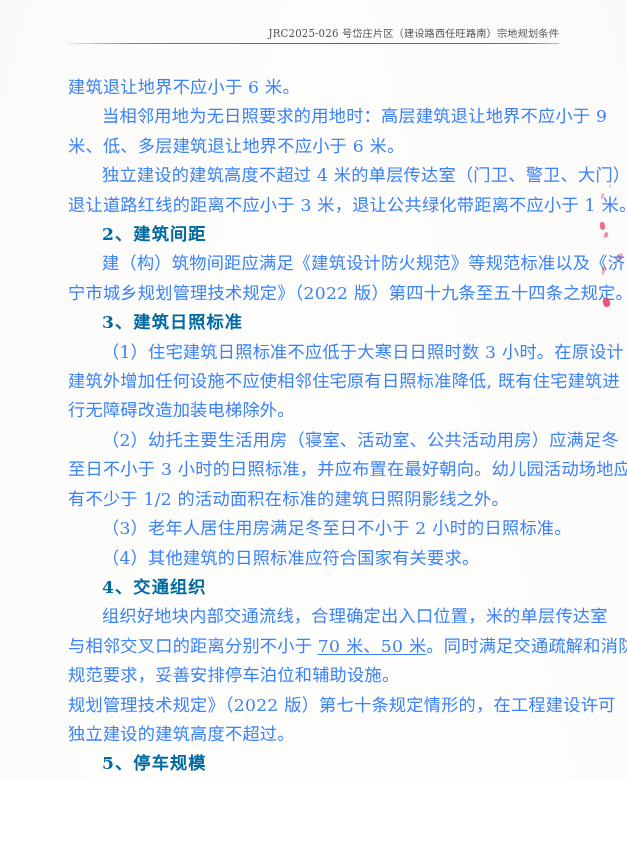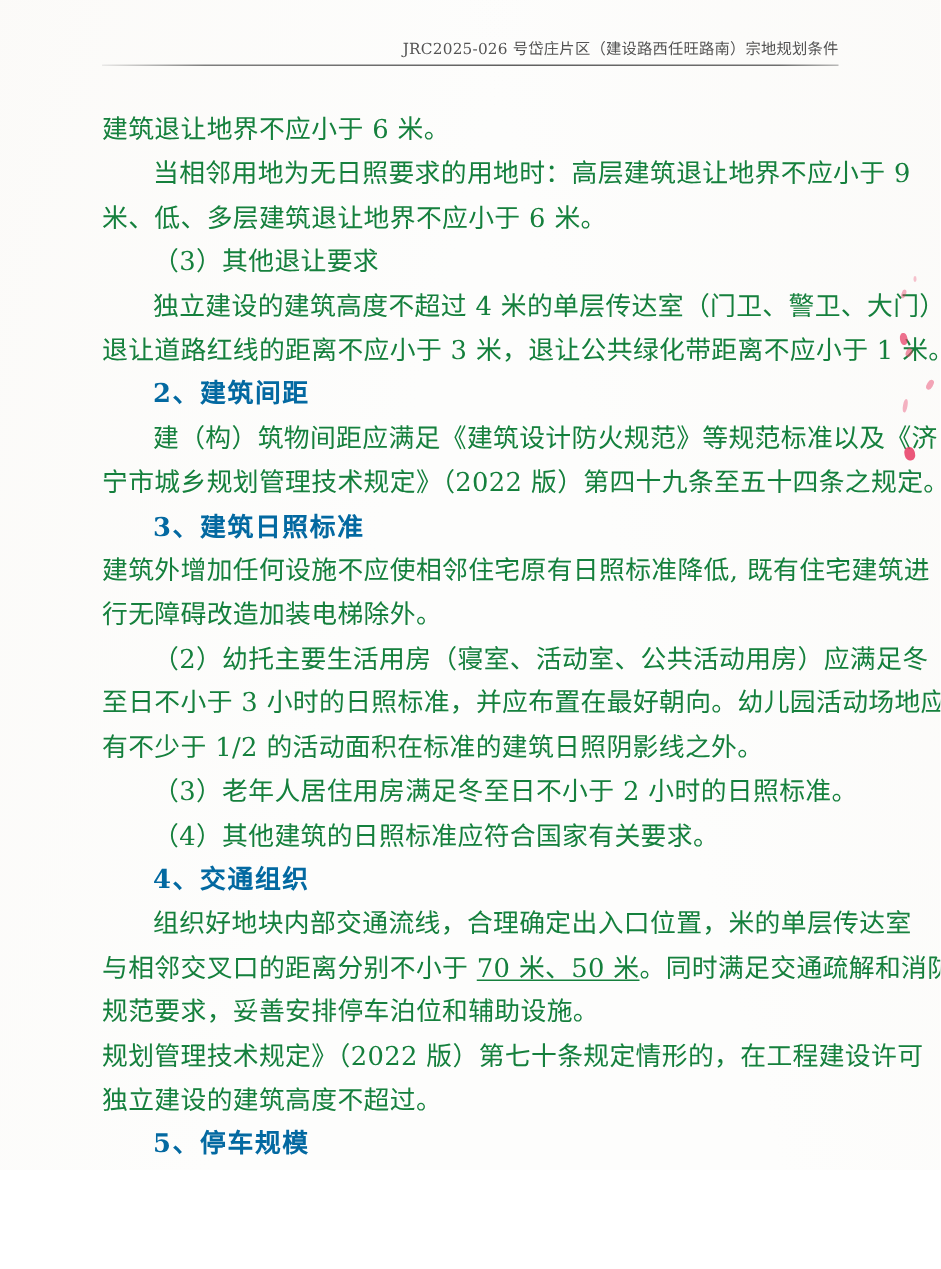--- a/index.html
+++ b/index.html
@@ -60,21 +60,21 @@
   .body {
     position: absolute;
     left: 68px;
     top: 73px;
     width: 492px;
   }
   .line {
     font-size: 17.2px;
     line-height: 29.4px;
     letter-spacing: 0.25px;
-    color: #15803d;
+    color: #3b82f6;
     white-space: nowrap;
     font-family: "DejaVu Serif", "Liberation Serif", serif;
   }
   .line.indent { text-indent: 34px; }
   .line.heading {
     font-weight: bold;
     text-indent: 34px;
     letter-spacing: 1.1px;
     color: #0369a1;
   }
@@ -140,27 +140,27 @@
 
   <div class="header">
     <div class="header-text">JRC2025-026 号岱庄片区（建设路西任旺路南）宗地规划条件</div>
     <div class="header-rule"></div>
   </div>
 
   <div class="body">
     <div class="line plain">建筑退让地界不应小于 6 米。</div>
     <div class="line indent">当相邻用地为无日照要求的用地时：高层建筑退让地界不应小于 9</div>
     <div class="line plain">米、低、多层建筑退让地界不应小于 6 米。</div>
-    <div class="line indent">（3）其他退让要求</div>
     <div class="line indent">独立建设的建筑高度不超过 4 米的单层传达室（门卫、警卫、大门）</div>
     <div class="line plain">退让道路红线的距离不应小于 3 米，退让公共绿化带距离不应小于 1 米。</div>
     <div class="line heading">2、建筑间距</div>
     <div class="line indent">建（构）筑物间距应满足《建筑设计防火规范》等规范标准以及《济</div>
     <div class="line plain">宁市城乡规划管理技术规定》（2022 版）第四十九条至五十四条之规定。</div>
     <div class="line heading">3、建筑日照标准</div>
+    <div class="line indent">（1）住宅建筑日照标准不应低于大寒日日照时数 3 小时。在原设计</div>
     <div class="line plain">建筑外增加任何设施不应使相邻住宅原有日照标准降低, 既有住宅建筑进</div>
     <div class="line plain">行无障碍改造加装电梯除外。</div>
     <div class="line indent">（2）幼托主要生活用房（寝室、活动室、公共活动用房）应满足冬</div>
     <div class="line plain">至日不小于 3 小时的日照标准，并应布置在最好朝向。幼儿园活动场地应</div>
     <div class="line plain">有不少于 1/2 的活动面积在标准的建筑日照阴影线之外。</div>
     <div class="line indent">（3）老年人居住用房满足冬至日不小于 2 小时的日照标准。</div>
     <div class="line indent">（4）其他建筑的日照标准应符合国家有关要求。</div>
     <div class="line heading">4、交通组织</div>
     <div class="line indent">组织好地块内部交通流线，合理确定出入口位置，米的单层传达室</div>
     <div class="line plain" id="line-22">与相邻交叉口的距离分别不小于 <span class="u">70 米、50 米</span>。同时满足交通疏解和消防</div>

